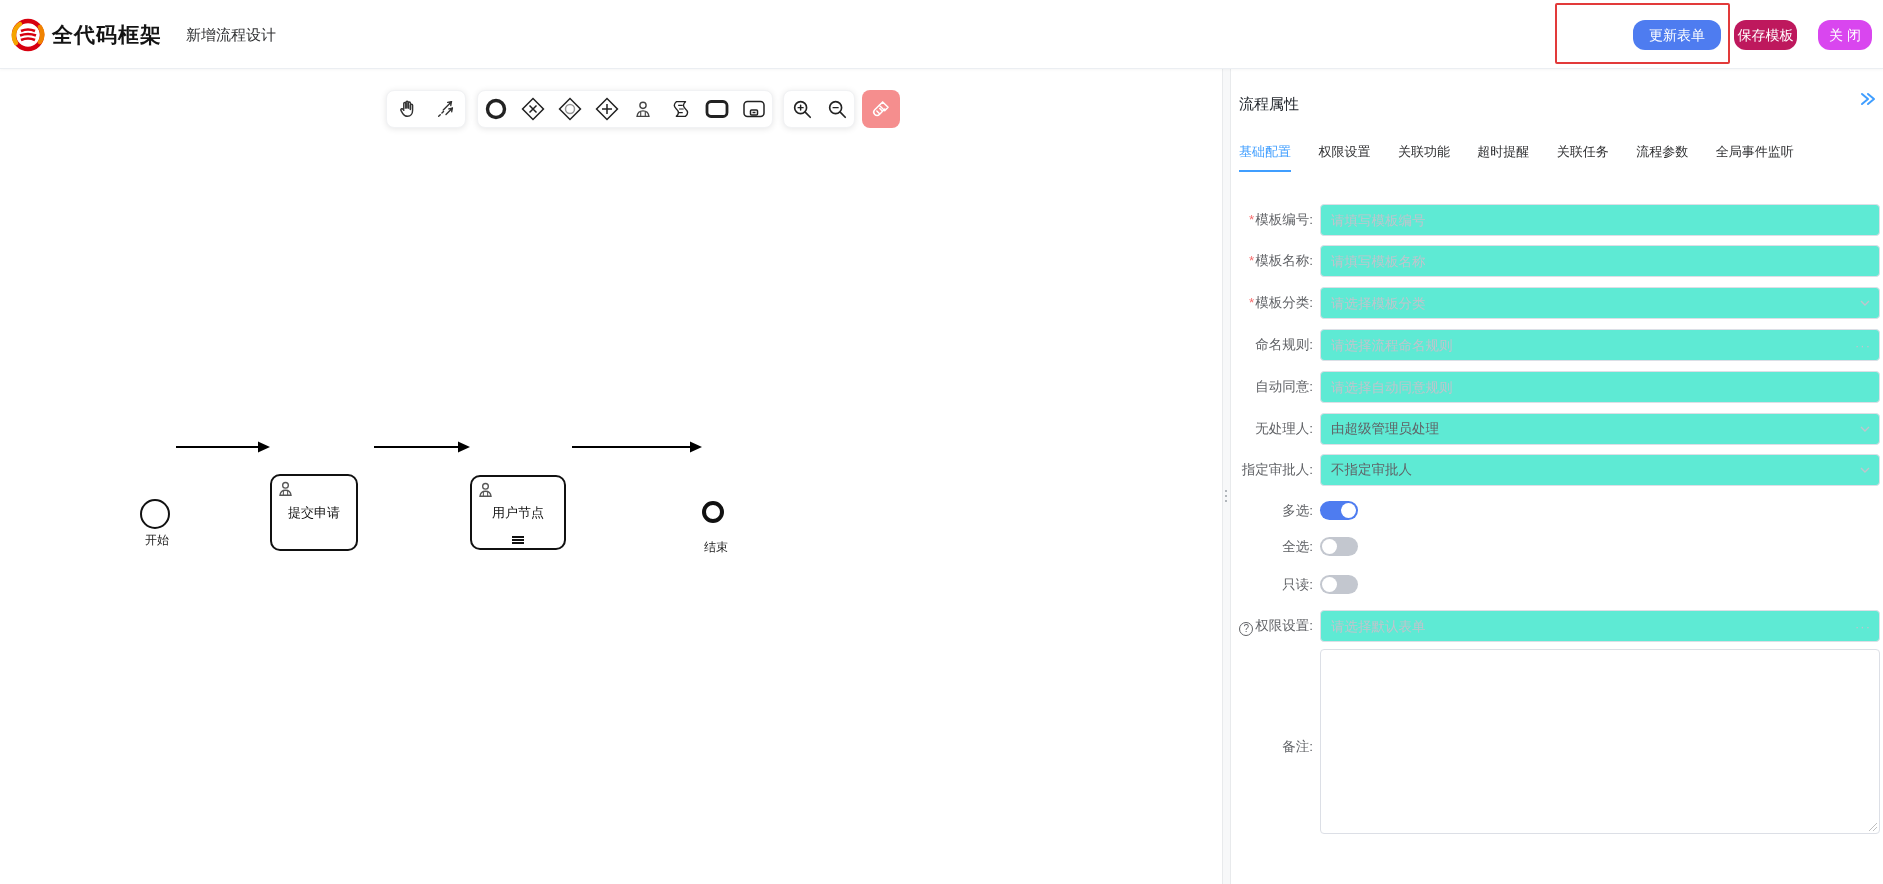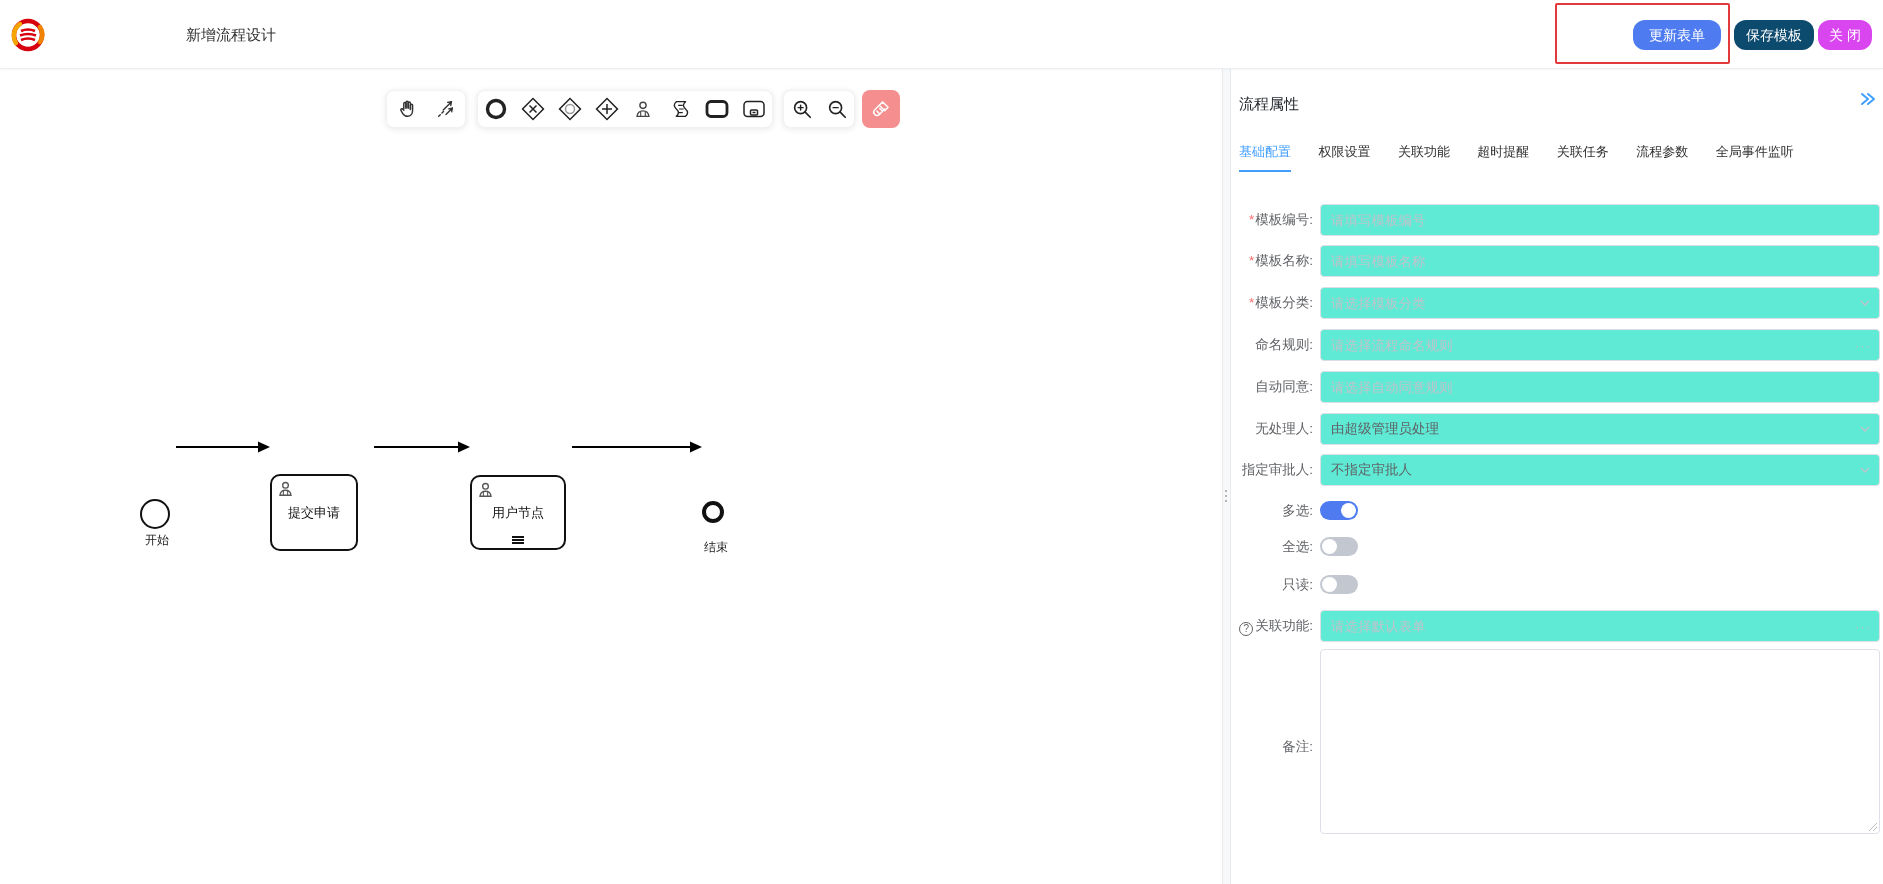--- a/index.html
+++ b/index.html
@@ -12,21 +12,21 @@
     border-bottom:1px solid #ebeef2; box-shadow:0 1px 3px rgba(0,0,0,.04); z-index:5; }
   .logo { position:absolute; left:10px; top:17px; width:36px; height:36px; }
   .brand { position:absolute; left:52px; top:0; height:69px; line-height:69px;
     font-size:21px; font-weight:bold; color:#141414; letter-spacing:1px; }
   .page-title { position:absolute; left:186px; top:0; height:69px; line-height:69px;
     font-size:15px; color:#303133; }
   .hbtn { position:absolute; top:20px; height:30px; border:none; border-radius:12px;
     color:#fff; font-size:14px; text-align:center; line-height:30px; cursor:pointer;
     font-family:inherit; }
   .btn-update { left:1633px; width:88px; background:#4e7cf0; }
-  .btn-save   { left:1734px; width:80px; background:#0c4a6e; }
+  .btn-save   { left:1734px; width:63px; background:#be185d; }
   .btn-close  { left:1818px; width:54px; background:#d946ef; }
   .annotation { position:absolute; left:1555px; top:3px; width:175px; height:61px;
     border:2px solid #e23a3a; border-radius:2px; z-index:9; pointer-events:none; }
 
   
   .canvas { position:absolute; left:0; top:69px; width:1222px; height:815px; background:#fff; }
   .tool-group { position:absolute; top:21px; height:38px; background:#fff;
     border:1px solid #f1f2f4; border-radius:8px; box-shadow:0 1px 6px rgba(0,0,0,.10);
     display:flex; align-items:center; justify-content:space-around; }
   .tg1 { left:386px; width:80px; }
@@ -102,20 +102,21 @@
 
   <div class="header">
     <svg class="logo" viewBox="0 0 36 36">
       <circle cx="18" cy="18" r="14" fill="none" stroke="#d7000f" stroke-width="4.5"></circle>
       <path d="M 6 26 A 14 14 0 0 1 10 7" fill="none" stroke="#f5a400" stroke-width="4.5" stroke-linecap="round"></path>
       <path d="M 30 10 A 14 14 0 0 1 30 25" fill="none" stroke="#f08300" stroke-width="4.5" stroke-linecap="round"></path>
       <path d="M11 14 q7 -3 14 0" fill="none" stroke="#d7000f" stroke-width="2.6"></path>
       <path d="M10 18.5 q8 -3 16 0" fill="none" stroke="#d7000f" stroke-width="2.6"></path>
       <path d="M11 23 q7 -3 14 0" fill="none" stroke="#d7000f" stroke-width="2.6"></path>
     </svg>
+    <div class="brand">全代码框架</div>
     <div class="page-title">新增流程设计</div>
 
     <button class="hbtn btn-update">更新表单</button>
     <button class="hbtn btn-save">保存模板</button>
     <button class="hbtn btn-close">关 闭</button>
   </div>
   <div class="annotation"></div>
 
   <div class="canvas">
 
@@ -342,21 +343,21 @@
     <div class="switch" style="top:454px">
         <span class="knob"></span>
       </div>
 
     <div class="row-label toggle-label" style="top:492px">只读:</div>
     <div class="switch" style="top:492px">
         <span class="knob"></span>
       </div>
 
     <div class="row-label" style="top:527px; width:88px; left:-6px">
-      <span class="help-icon">?</span><span>关联功能:</span>
+      <span class="help-icon">?</span><span>权限设置:</span>
     </div>
     <div class="field" style="top:527px">
       <input readonly="" placeholder="请选择默认表单" style="">
       <span class="suffix ell">···</span>
     </div>
 
     <div class="row-label" style="top:648px">备注:</div>
     <div class="ta-wrap">
       <textarea style=""></textarea>
       <svg class="resize-handle" width="10" height="10" viewBox="0 0 10 10">

